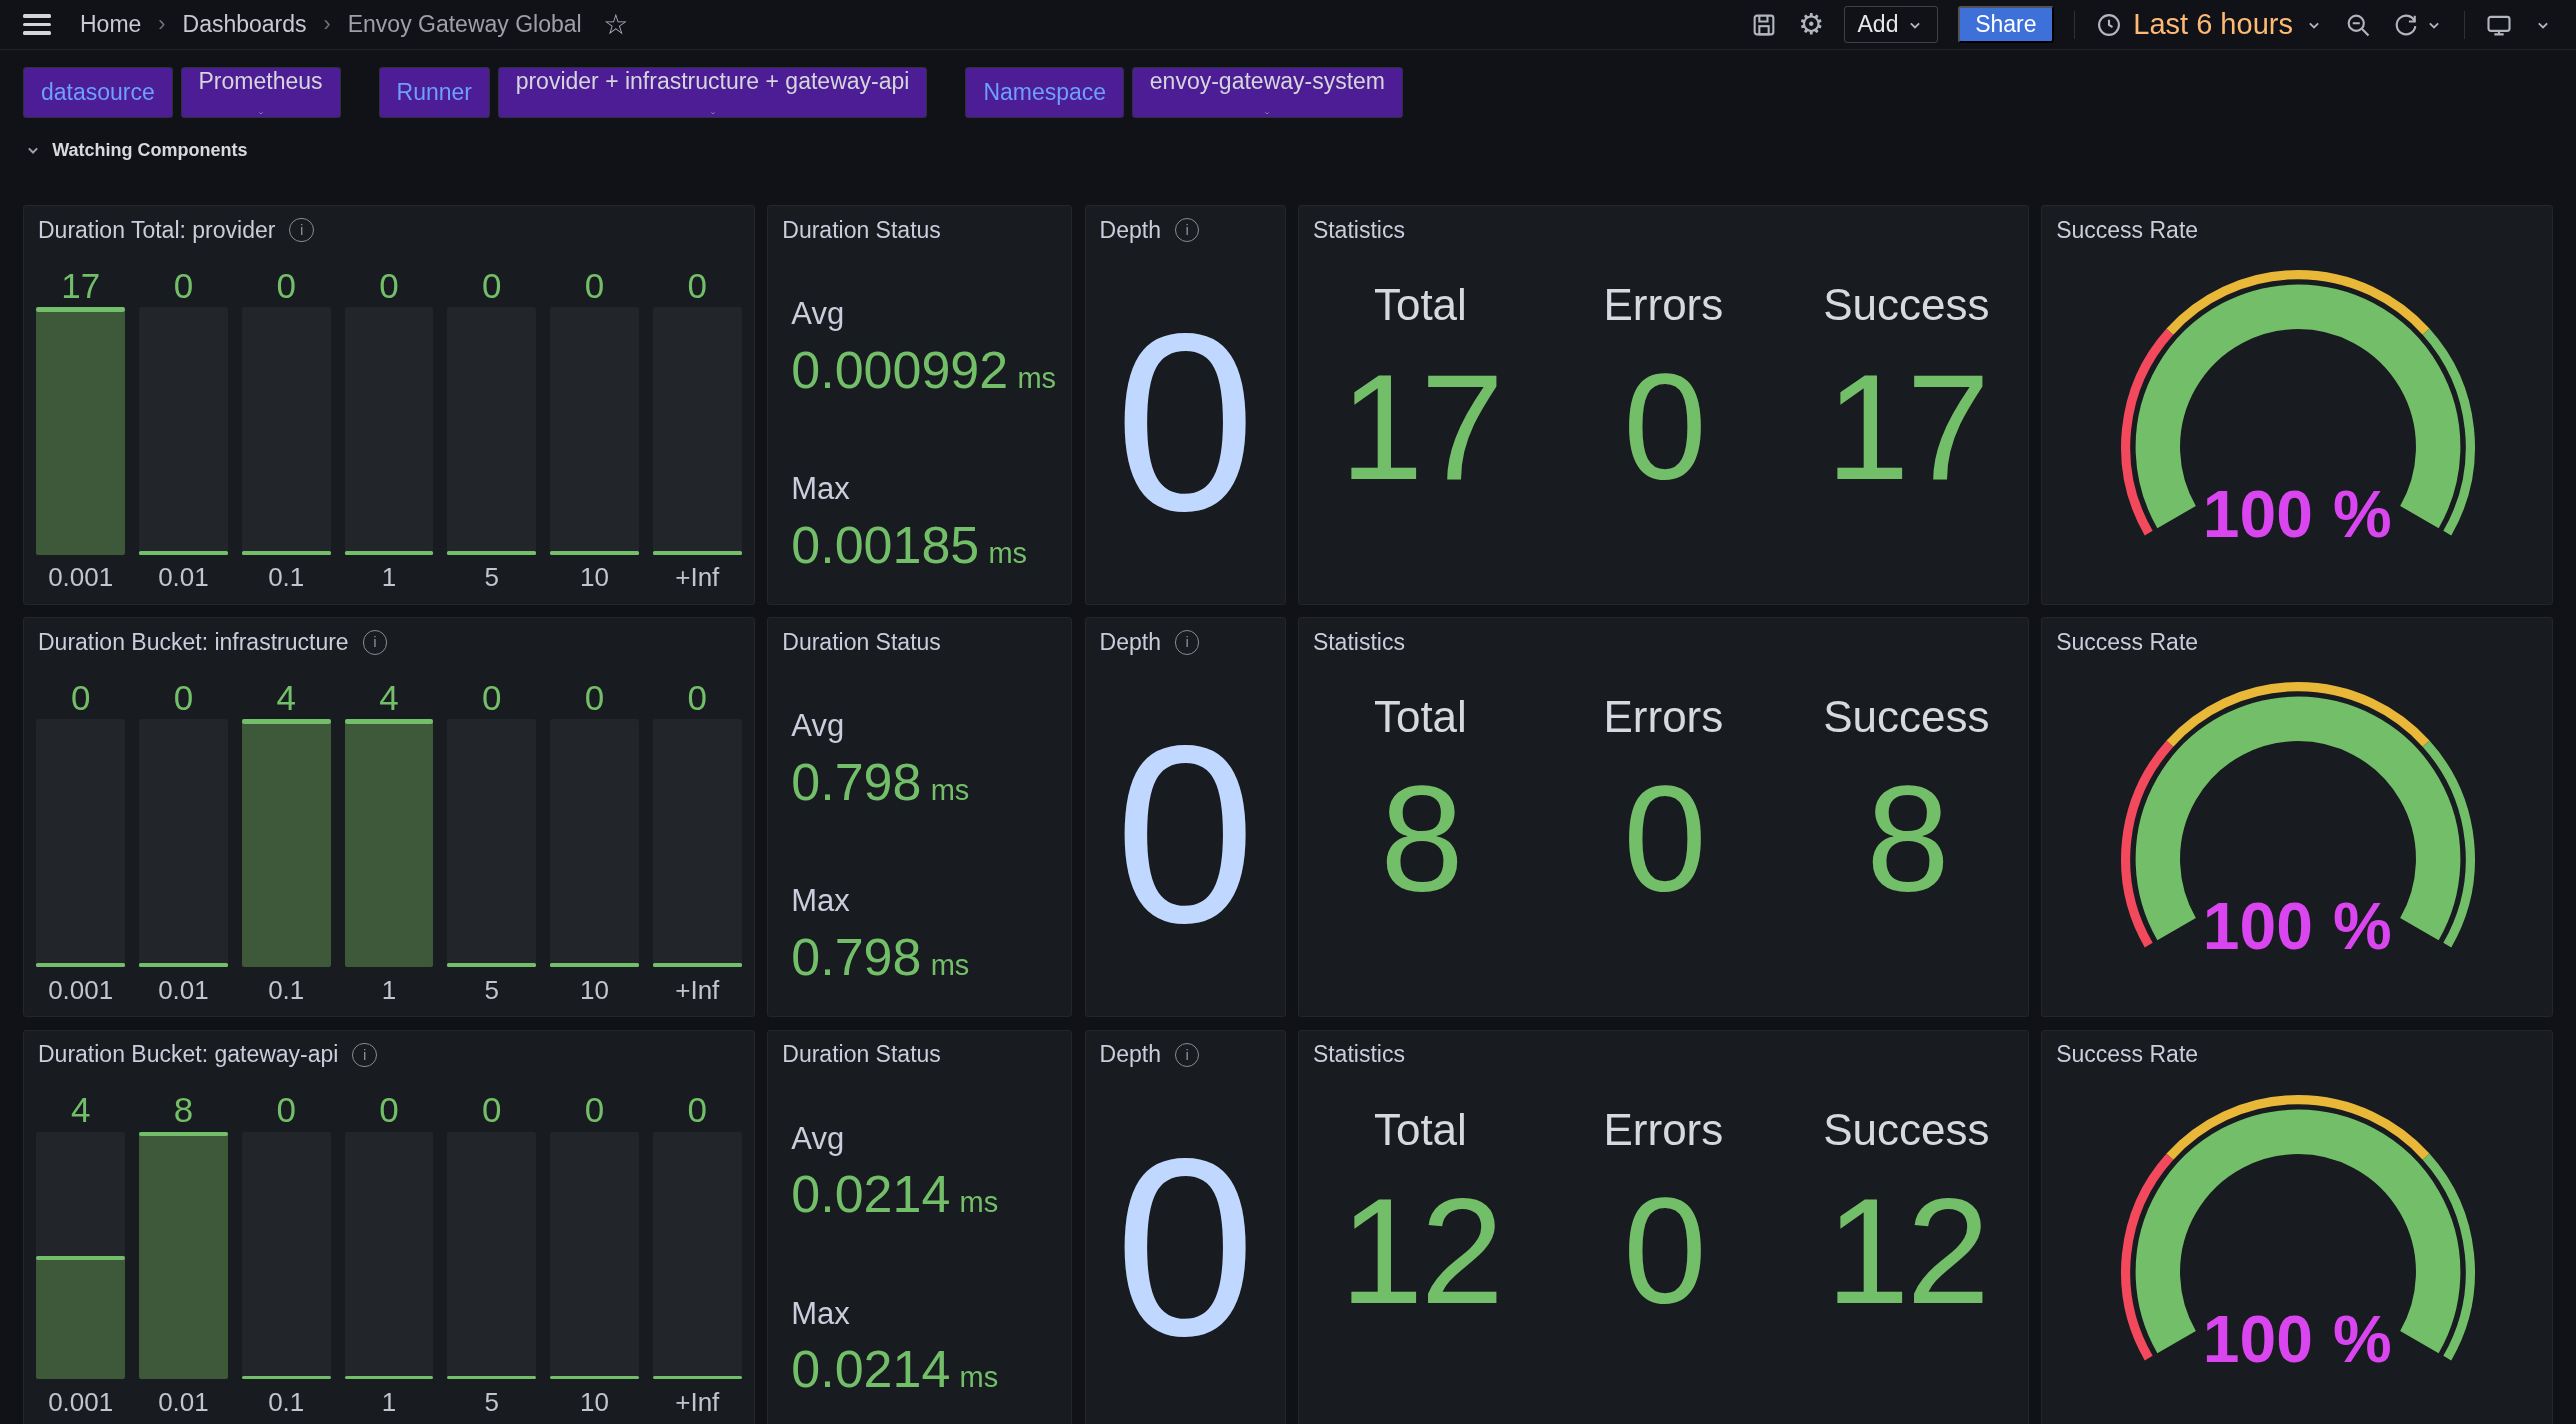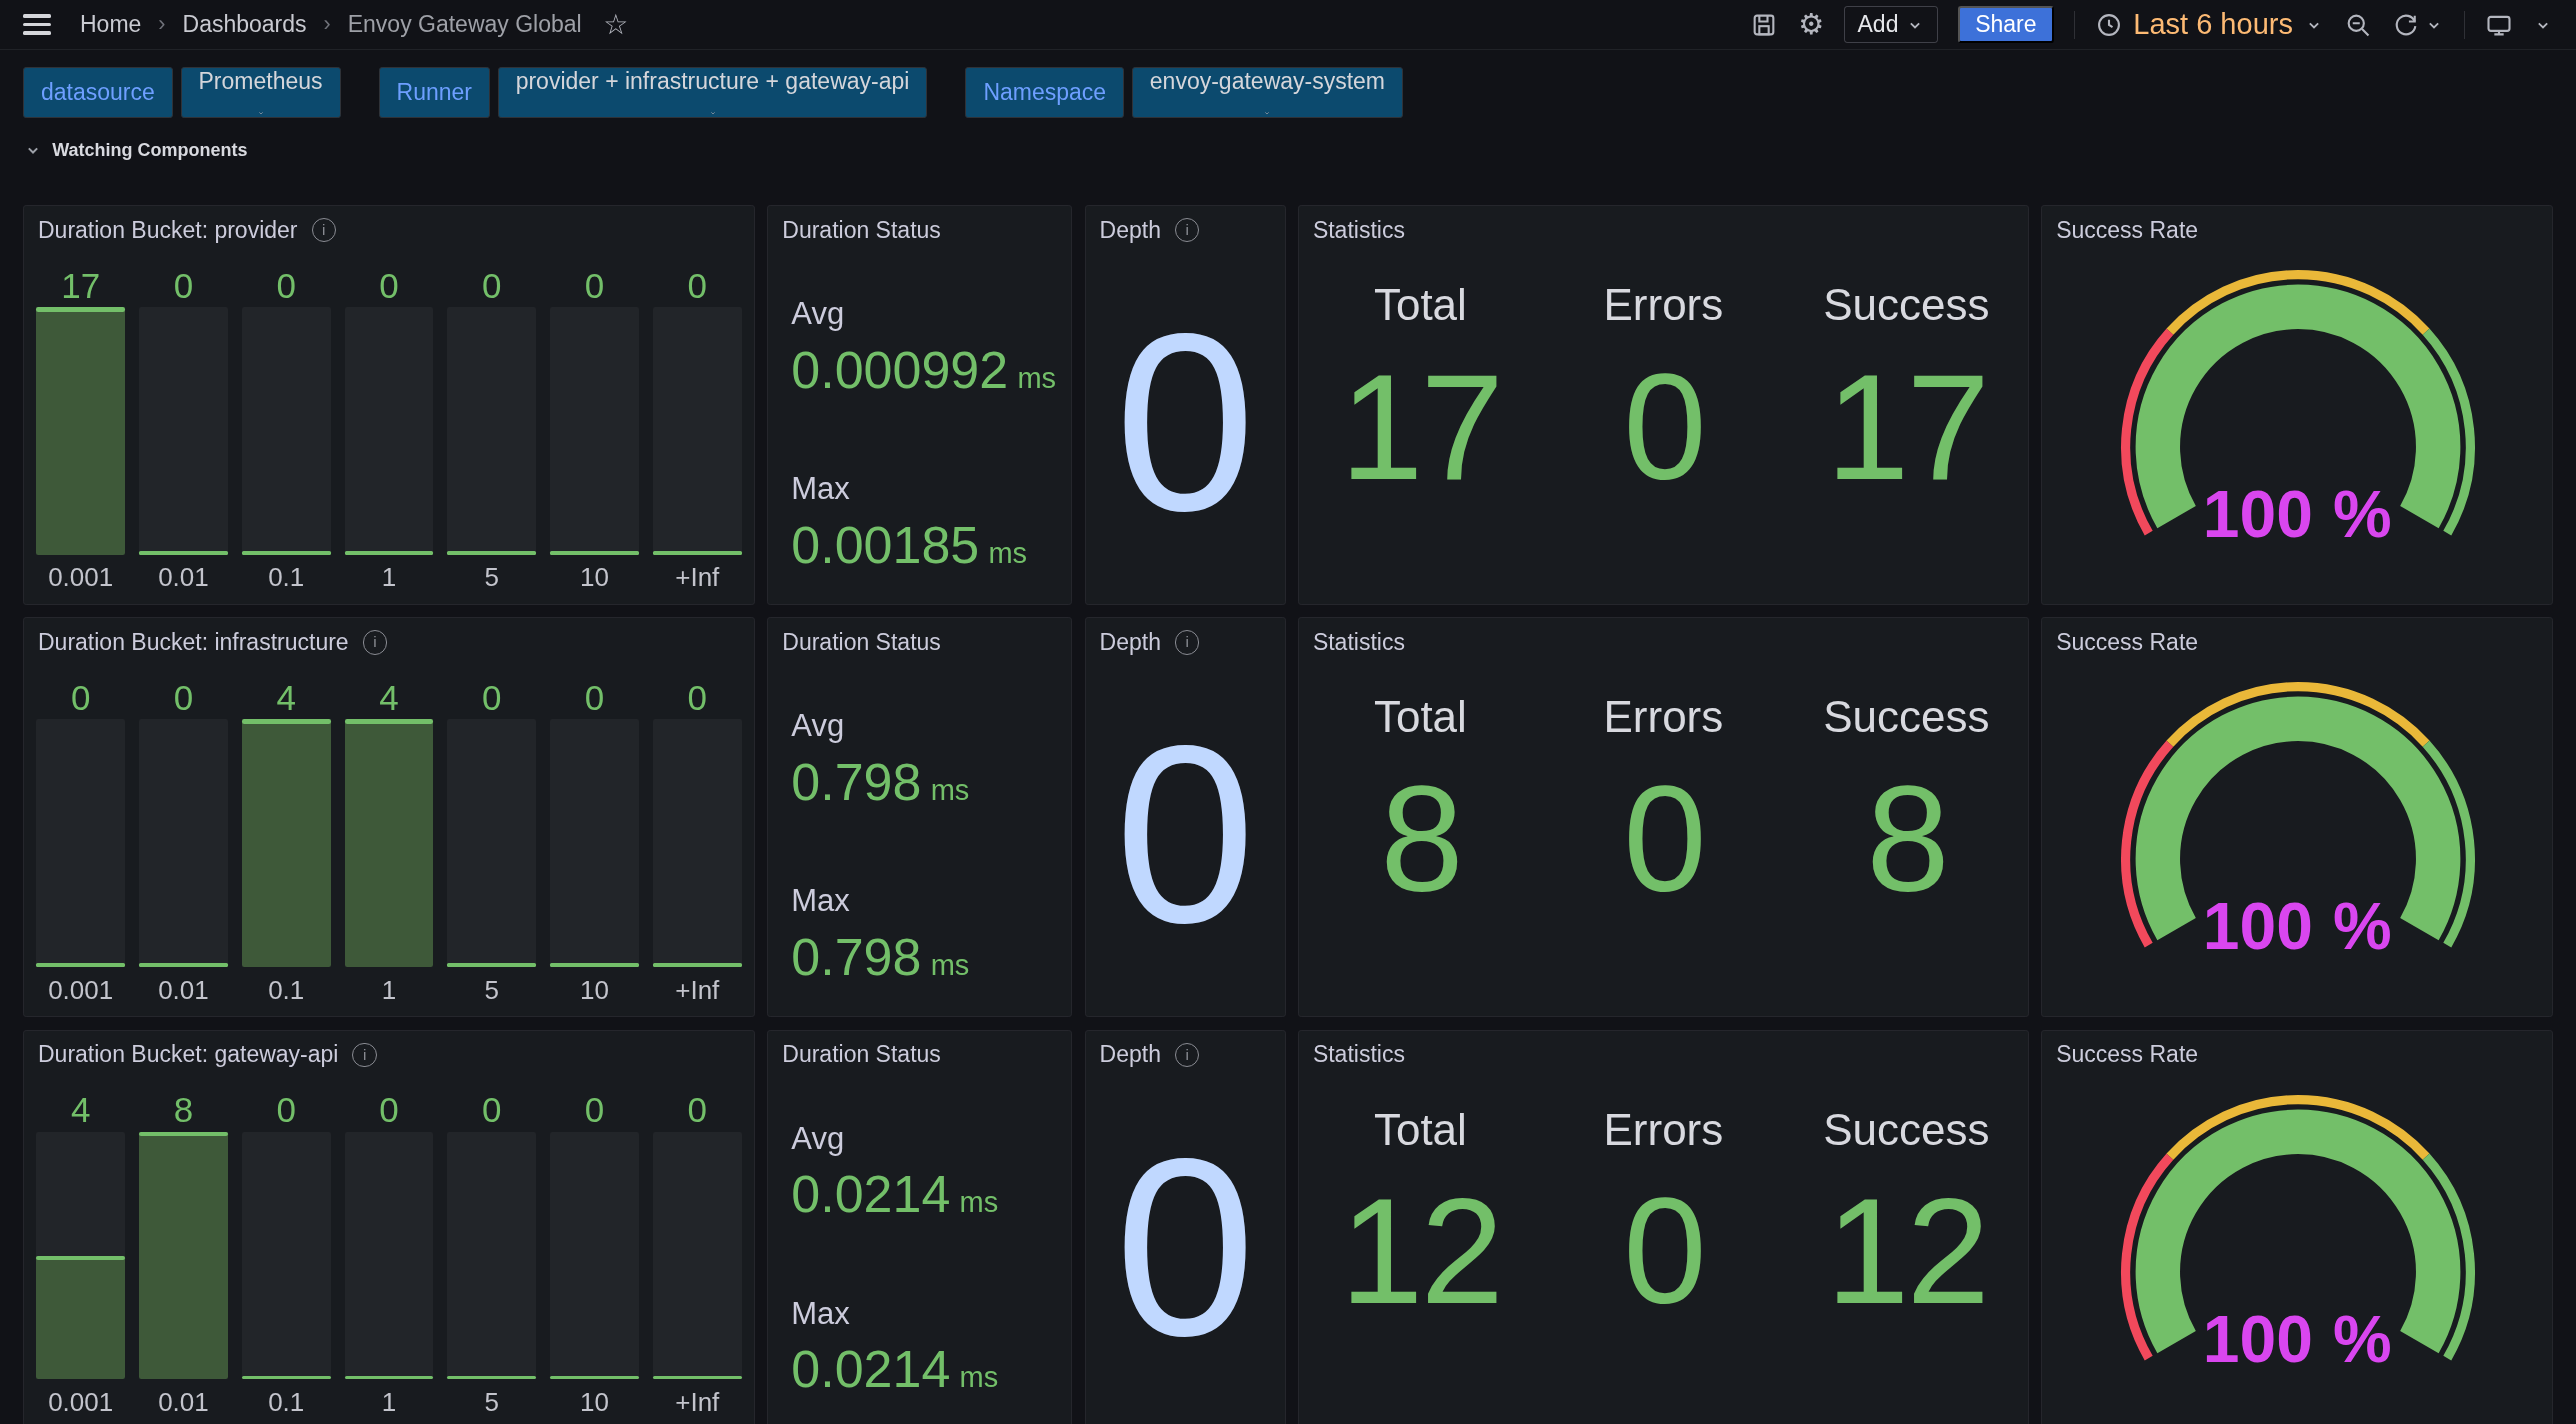--- a/index.html
+++ b/index.html
@@ -30,21 +30,21 @@
              display:flex; align-items:center; gap:6.1px; padding:0 12.3px;
              font-size:23px; color:#E6E7EB; background:transparent; }
   .share-btn { height:37px; background:#3D71D9; border-radius:3.1px; color:#ffffff;
                padding:0 15.3px; font-size:23px; display:flex; align-items:center; font-weight:500; }
   .vdiv { width:0.8px; height:28px; background:rgba(204,204,220,0.16); }
   .time-btn { display:flex; gap:10.7px; align-items:center; font-size:29px; color:#fdba74; }
   .refresh-group { display:flex; align-items:center; gap:4.6px; }
   
   .filters { display:flex; gap:38px; padding:17px 23px 0; align-items:center; }
   .filter-group { display:flex; gap:7.7px; }
-  .fbox { height:51px; border:0.8px solid #2F3238; background:#0c4a6e; border-radius:3.1px;
+  .fbox { height:51px; border:0.8px solid #2F3238; background:#4c1d95; border-radius:3.1px;
           display:flex; align-items:center; padding:0 17px; font-size:23px; }
   .fbox.flabel { color:#6E9FFF; }
   .fbox.fvalue { color:#D5D6DB; gap:14px;flex-direction:column; }
   
   .section-header { display:flex; align-items:center; gap:9.2px; padding:21.5px 23px 0;
                     font-size:18px; font-weight:700; color:#D8D9DF; }
   .section-header .chev-svg { color:#9DA0A8; }
   
   #rows { position:absolute; top:205px; left:23px; right:23px;
           display:grid; grid-template-columns:732px 305px 201px 731px 512px;
@@ -201,21 +201,21 @@
   <svg class="chev-svg" viewBox="0 0 24 24" fill="none" stroke="currentColor" stroke-width="2.4">
       <polyline points="7 10 12 15 17 10"></polyline>
     </svg>
   <span>Watching Components</span>
 </div>
 
 <main id="rows">
 
   <section class="panel">
     <div class="panel-header">
-      <h2 class="panel-title">Duration Bucket: provider</h2>
+      <h2 class="panel-title">Duration Total: provider</h2>
       <span class="info-icon">i</span>
     </div>
     <div class="bars">
         <div class="bar-col">
           <div class="bar-val">17</div>
           <div class="bar-track">
             <div class="bar-fill" style="height:100.0%">
               <div class="bar-cap"></div>
             </div>
           </div>

